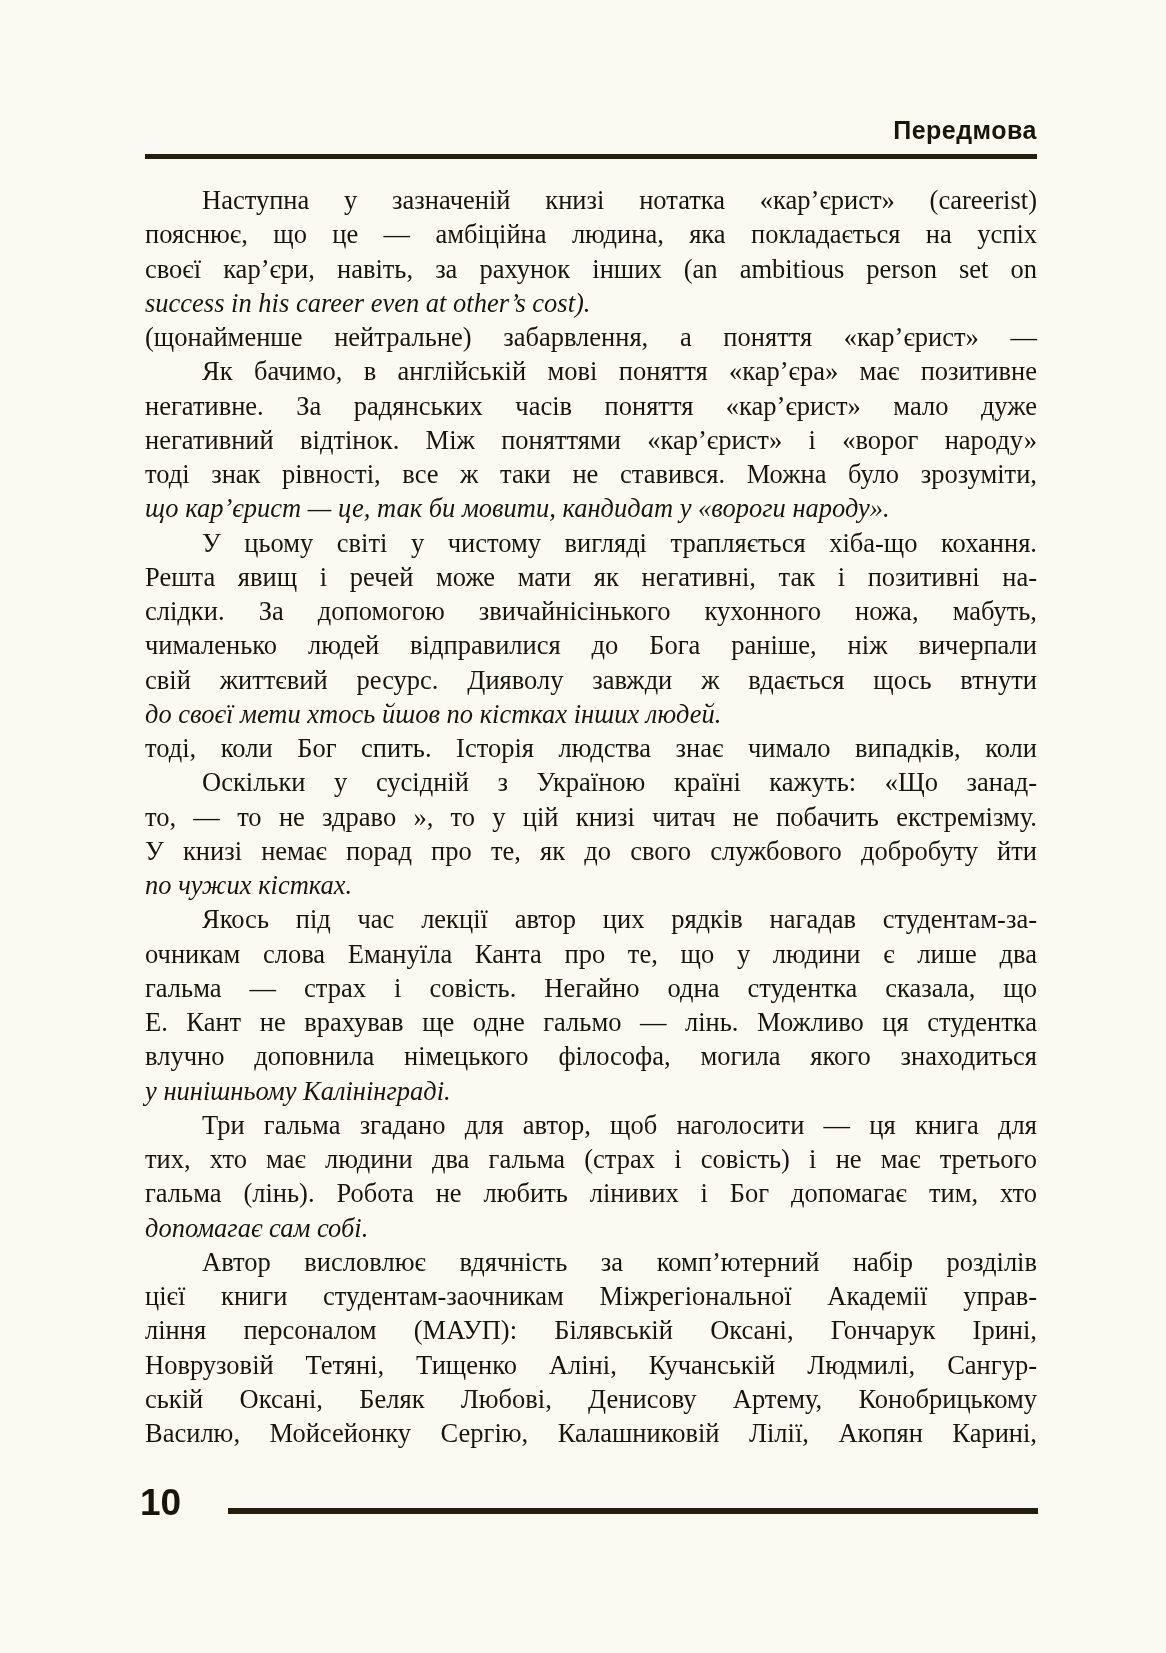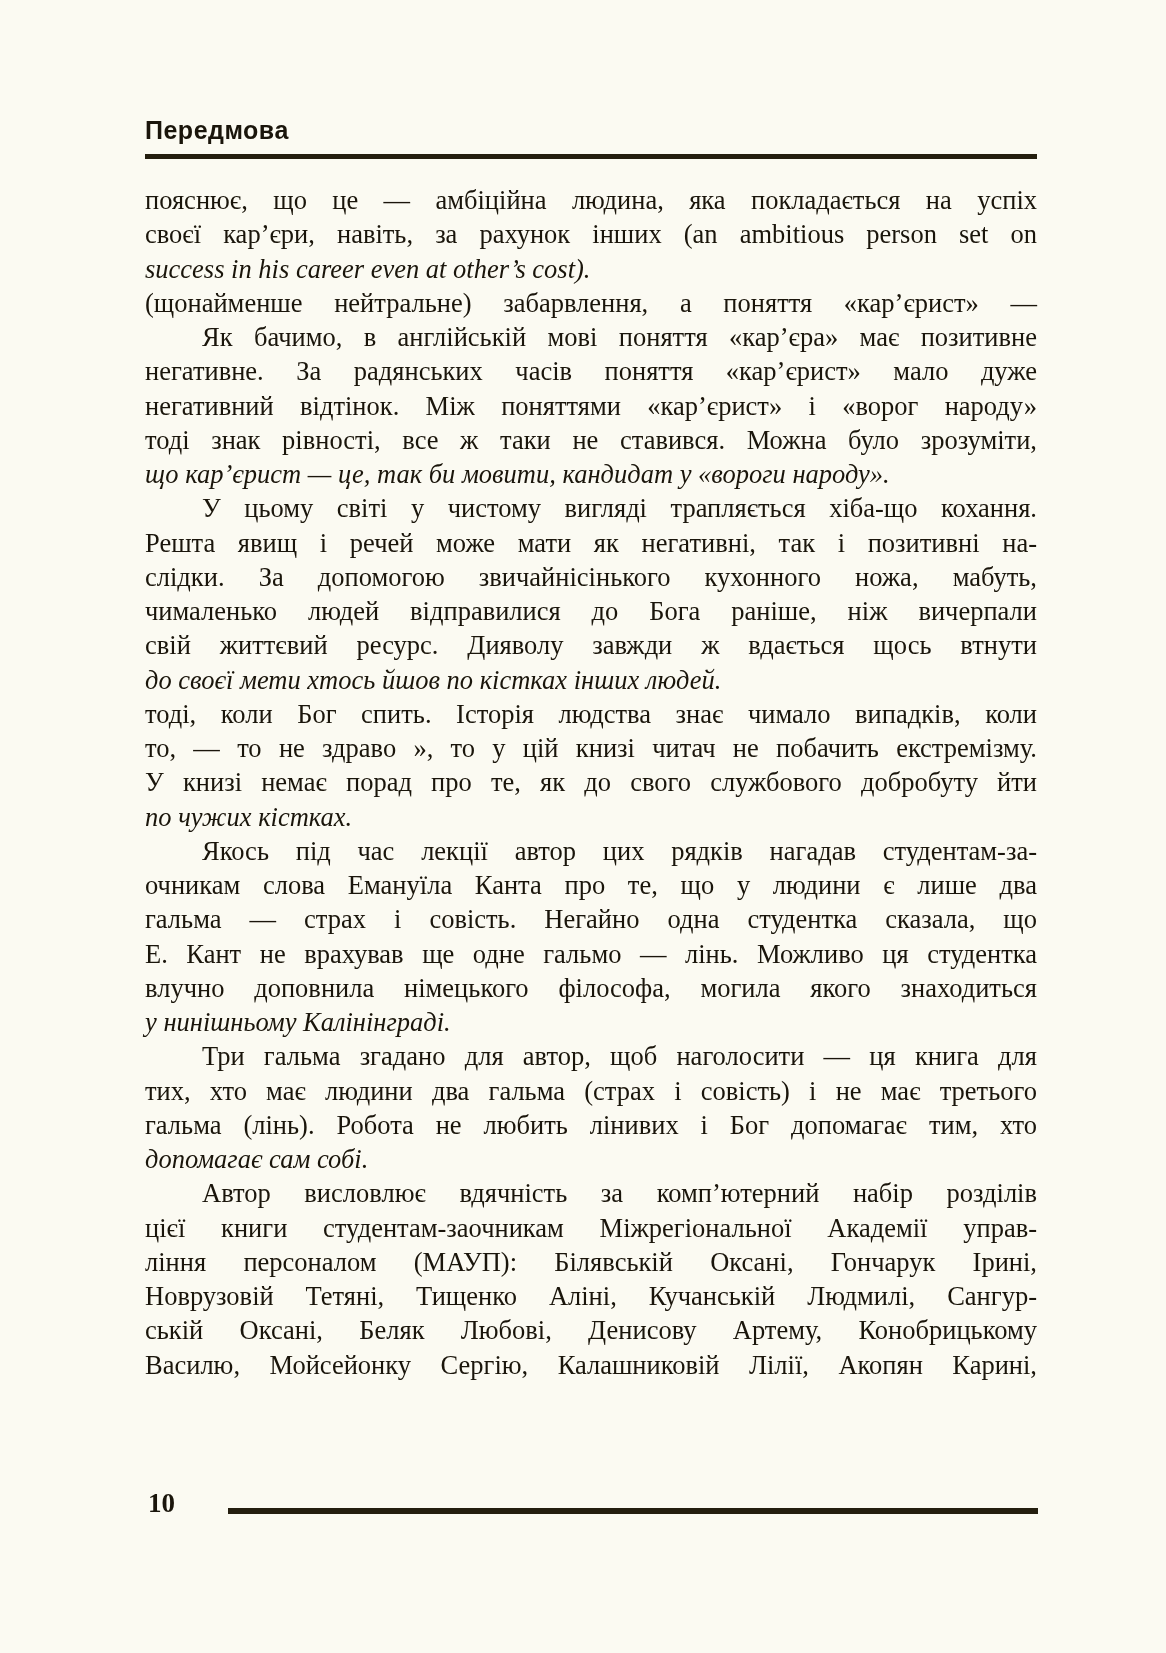--- a/index.html
+++ b/index.html
@@ -14,21 +14,21 @@
     background: #fbfaf2;
     color: #1a150b;
     font-family: "Liberation Serif", "DejaVu Serif", serif;
     overflow: hidden;
   }
   .header-title {
     position: absolute;
     top: 116px;
     left: 145px;
     width: 892px;
-    text-align: left;
+    text-align: right;
     font-family: "Liberation Sans", "DejaVu Sans", sans-serif;
     font-weight: bold;
     font-size: 25px;
     line-height: 28px;
     letter-spacing: 0.5px;
   }
   .header-rule {
     position: absolute;
     top: 154px;
     left: 145px;
@@ -60,60 +60,62 @@
   .bullet {
     display: inline-block;
     width: 52px;
     font-size: 19px;
     vertical-align: 2px;
     text-align: left;
   }
   .page-number {
     position: absolute;
     top: 1487px;
-    left: 148px;
-    font-family: Liberation Serif, serif;
+    left: 140px;
+    font-family: Liberation Sans, sans-serif;
     font-weight: bold;
-    font-size: 27px;
+    font-size: 37px;
     line-height: 32px;
   }
   .footer-rule {
     position: absolute;
     top: 1508px;
     left: 228px;
     width: 810px;
     height: 6px;
     background: #241e0f;
   }
 </style>
 </head>
 <body>
 
 <div class="page">
 
   <div class="header-title">Передмова</div>
   <div class="header-rule"></div>
 
   <div class="body-block">
+    <div class="ln ind">Наступна у зазначеній книзі нотатка «кар’єрист» (careerist)</div>
     <div class="ln">пояснює, що це — амбіційна людина, яка покладається на успіх</div>
     <div class="ln">своєї кар’єри, навіть, за рахунок інших (an ambitious person set on</div>
     <div class="ln end">success in his career even at other’s cost).</div>
     <div class="ln">(щонайменше нейтральне) забарвлення, а поняття «кар’єрист» —</div>
     <div class="ln ind">Як бачимо, в англійській мові поняття «кар’єра» має позитивне</div>
     <div class="ln">негативне. За радянських часів поняття «кар’єрист» мало дуже</div>
     <div class="ln">негативний відтінок. Між поняттями «кар’єрист» і «ворог народу»</div>
     <div class="ln">тоді знак рівності, все ж таки не ставився. Можна було зрозуміти,</div>
     <div class="ln end">що кар’єрист — це, так би мовити, кандидат у «вороги народу».</div>
     <div class="ln ind">У цьому світі у чистому вигляді трапляється хіба-що кохання.</div>
     <div class="ln">Решта явищ і речей може мати як негативні, так і позитивні на-</div>
     <div class="ln">слідки. За допомогою звичайнісінького кухонного ножа, мабуть,</div>
     <div class="ln">чималенько людей відправилися до Бога раніше, ніж вичерпали</div>
     <div class="ln">свій життєвий ресурс. Дияволу завжди ж вдається щось втнути</div>
     <div class="ln end">до своєї мети хтось йшов по кістках інших людей.</div>
     <div class="ln">тоді, коли Бог спить. Історія людства знає чимало випадків, коли</div>
+    <div class="ln ind">Оскільки у сусідній з Україною країні кажуть: «Що занад-</div>
     <div class="ln">то, — то не здраво », то у цій книзі читач не побачить екстремізму.</div>
     <div class="ln">У книзі немає порад про те, як до свого службового добробуту йти</div>
     <div class="ln end">по чужих кістках.</div>
     <div class="ln ind">Якось під час лекції автор цих рядків нагадав студентам-за-</div>
     <div class="ln">очникам слова Емануїла Канта про те, що у людини є лише два</div>
     <div class="ln">гальма — страх і совість. Негайно одна студентка сказала, що</div>
     <div class="ln">Е. Кант не врахував ще одне гальмо — лінь. Можливо ця студентка</div>
     <div class="ln">влучно доповнила німецького філософа, могила якого знаходиться</div>
     <div class="ln end">у нинішньому Калінінграді.</div>
     <div class="ln ind">Три гальма згадано для автор, щоб наголосити — ця книга для</div>

